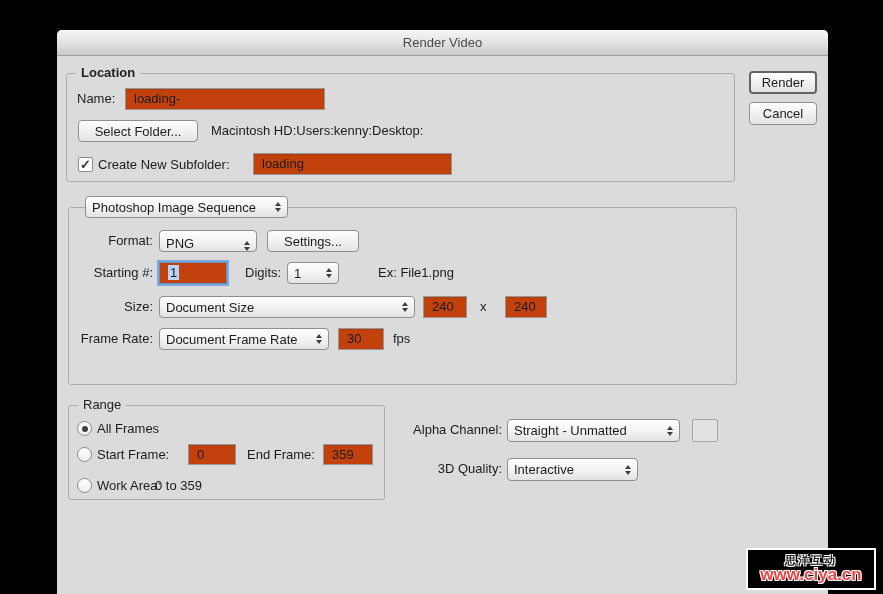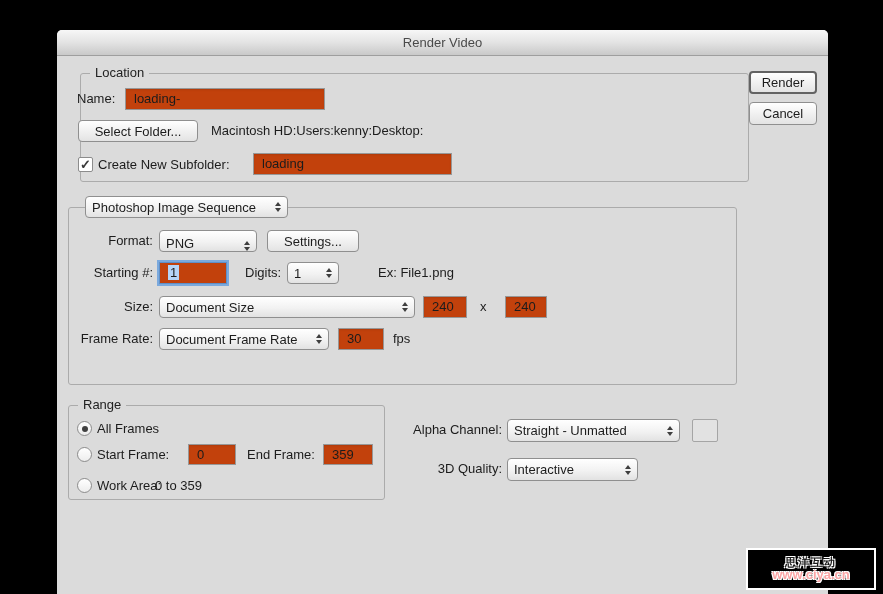--- a/index.html
+++ b/index.html
@@ -92,41 +92,41 @@
     position:absolute; left:746px; top:548px; width:130px; height:42px;
     background:#000; border:2px solid #fff;
     display:flex; flex-direction:column; align-items:center; justify-content:center;
     line-height:1.1;
   }
   .watermark .wm1 {
     font-size:11px; font-weight:bold; color:#1a1a1a; letter-spacing:2px;
     text-shadow:-1px -1px 0 #fff, 1px -1px 0 #fff, -1px 1px 0 #fff, 1px 1px 0 #fff;
   }
   .watermark .wm2 {
-    font-size:13px; font-weight:bold; color:#fca5a5;
+    font-size:17px; font-weight:bold; color:#ef4444;
     text-shadow:-1px -1px 0 #fff, 1px -1px 0 #fff, -1px 1px 0 #fff, 1px 1px 0 #fff;
   }
 </style>
 </head>
 <body>
 
 <div class="dialog">
 
   <div class="titlebar">
     <span>Render Video</span>
   </div>
 
   <div class="btn render-btn" style="left:692px; top:41px; width:68px;">
     <span>Render</span>
   </div>
   <div class="btn cancel-btn" style="left:692px; top:72px; width:68px;">
     <span>Cancel</span>
   </div>
 
-  <div class="group" style="left:23px; top:43px; width:669px; height:109px;">
+  <div class="group" style="left:9px; top:43px; width:669px; height:109px;font-weight:bold;">
     <span class="group-label">Location</span>
   </div>
   <span class="lbl" style="left:20px; top:58px;">Name:</span>
   <div class="field" style="left:68px; top:58px; width:200px;">
     <span>loading-</span>
   </div>
   <div class="btn" style="left:21px; top:90px; width:120px;">
     <span>Select Folder...</span>
   </div>
   <span class="lbl" style="left:154px; top:90px;">Macintosh HD:Users:kenny:Desktop:</span>

